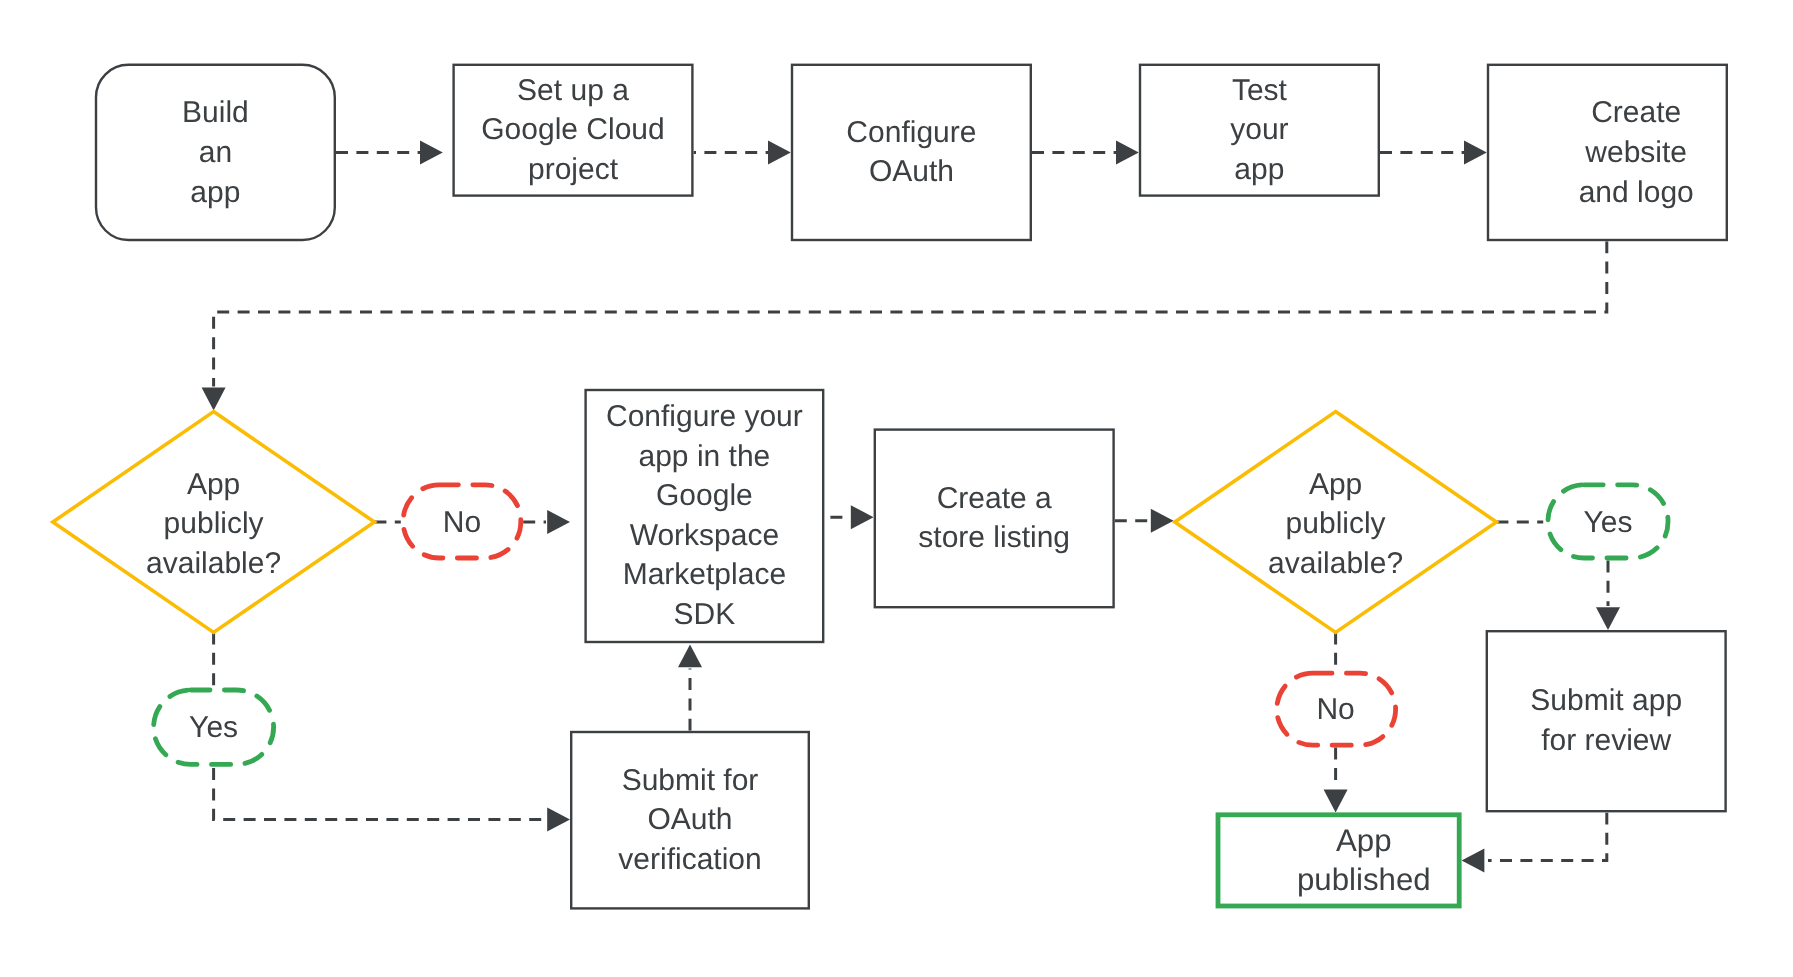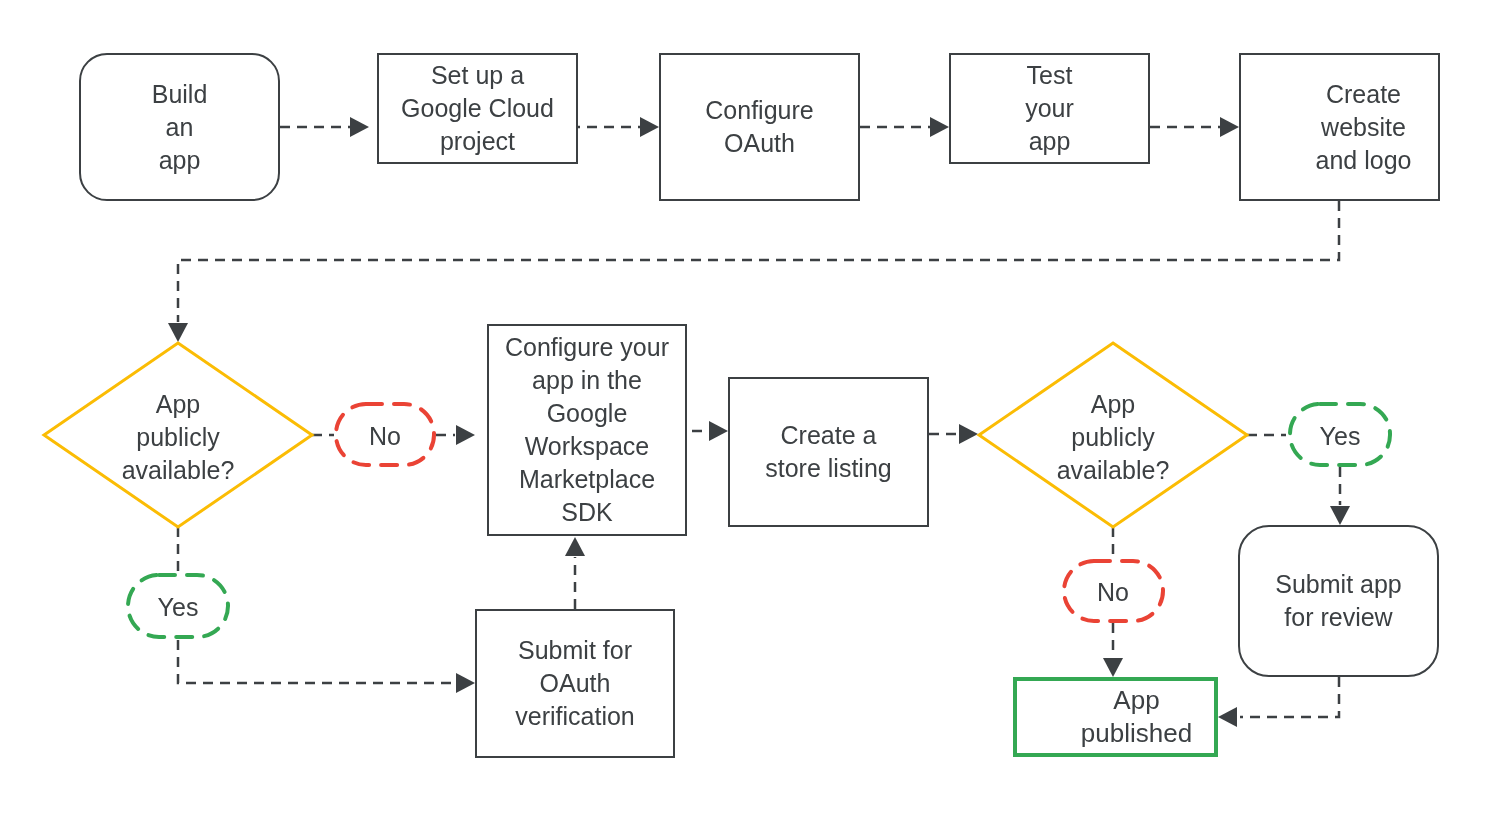--- a/index.html
+++ b/index.html
@@ -47,22 +47,22 @@
     pointer-events: none;
   }
   
   .b1 { left: 79px;   top: 53px; width: 201px; height: 148px; border-radius: 28px; }
   .b2 { left: 377px;  top: 53px; width: 201px; height: 111px; }
   .b3 { left: 659px;  top: 53px; width: 201px; height: 148px; }
   .b4 { left: 949px;  top: 53px; width: 201px; height: 111px; }
   .b5 { left: 1239px; top: 53px; width: 201px; height: 148px; padding-left: 48px; }
   
   .sdk      { left: 475px;  top: 324px; width: 200px; height: 212px; margin-left: 12px; }
-  .store    { left: 728px;  top: 357px; width: 201px; height: 150px; margin-top: 20px; }
-  .review   { left: 1238px; top: 525px; width: 201px; height: 152px; border-radius: 31px; }
+  .store    { left: 728px;  top: 357px; width: 201px; height: 150px; }
+  .review   { left: 1238px; top: 525px; width: 201px; height: 152px; }
   .oauthver { left: 475px;  top: 609px; width: 200px; height: 149px; }
   .published{ left: 1013px; top: 677px; width: 205px; height: 80px; padding-left: 42px; }
 </style>
 </head>
 <body>
 
 <div class="canvas">
 
   <svg class="wires" width="1494" height="814" viewBox="0 0 1494 814">
     <g stroke="#3c4043" stroke-width="2.5" fill="none" stroke-dasharray="10 7">

